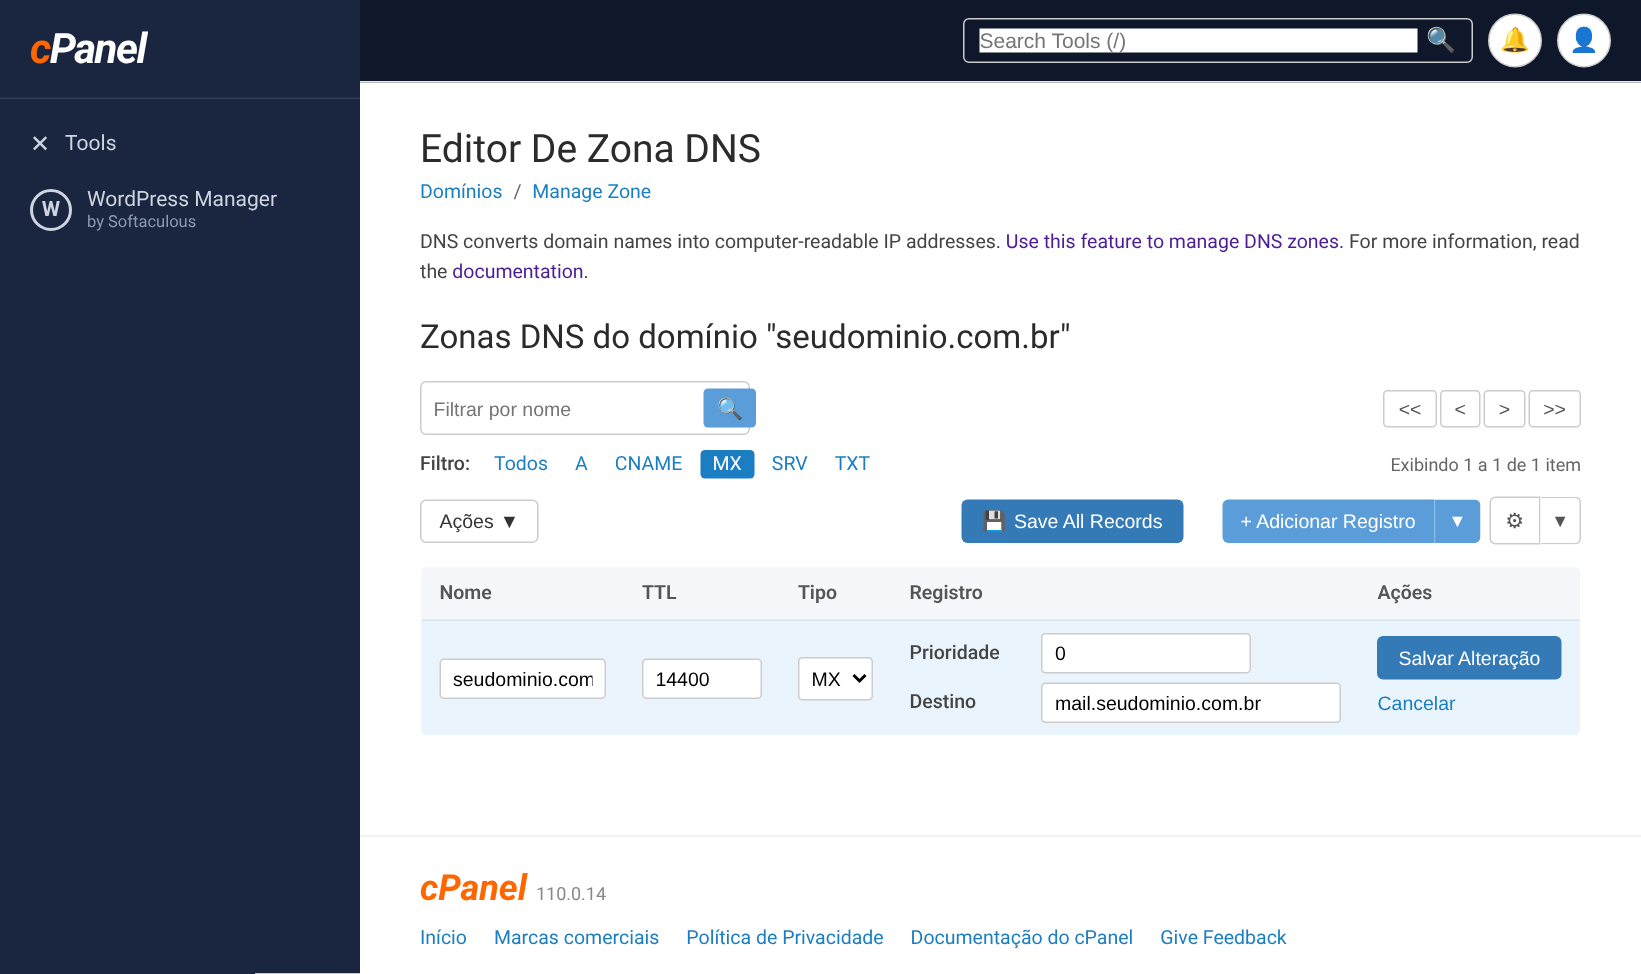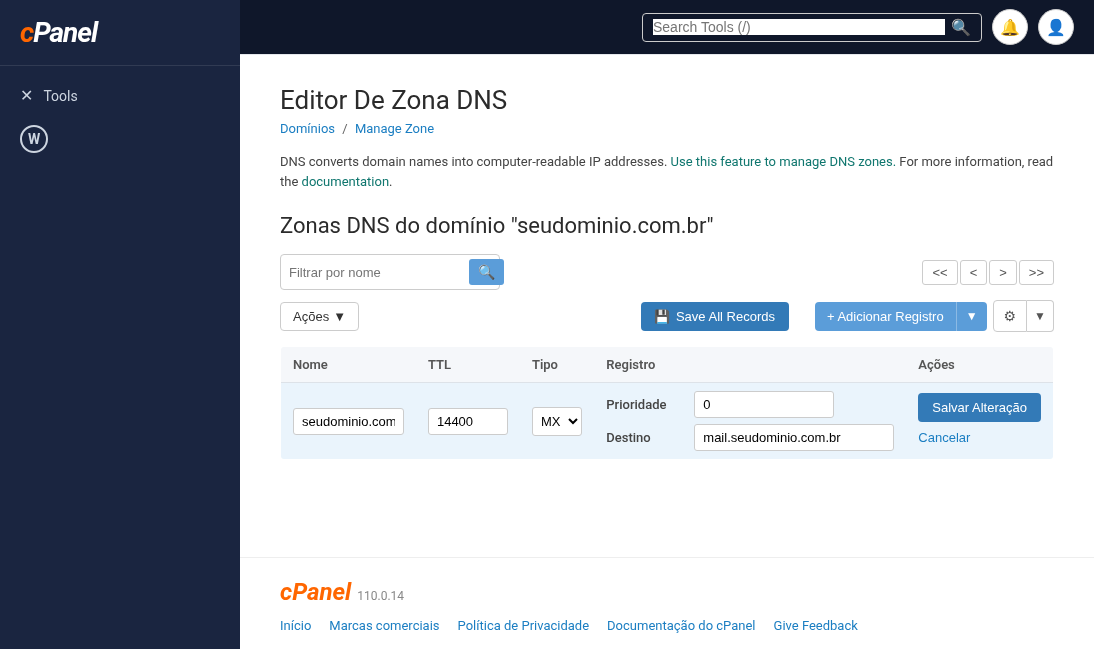--- a/index.html
+++ b/index.html
@@ -123,21 +123,21 @@
     }
     .breadcrumb span { color: #666; margin: 0 4px; }
     .breadcrumb a { color: #1b7ec2; text-decoration: none; }
 
     .info-text {
       font-size: 13px;
       color: #444;
       line-height: 1.5;
       margin-bottom: 22px;
     }
-    .info-text a { color: #0f766e; text-decoration: none; }
+    .info-text a { color: #4c1d95; text-decoration: none; }
 
     .zone-title {
       font-size: 22px;
       font-weight: 400;
       color: #2b2b2b;
       margin-bottom: 16px;
     }
 
     
     .filter-row {
@@ -298,20 +298,24 @@
   </div>
   <nav class="sidebar-nav">
     <div class="sidebar-item">
       <span class="icon">✕</span>
       <span>Tools</span>
     </div>
     <div class="sidebar-wp">
       <div class="wp-icon-circle">
         <span>W</span>
       </div>
+      <div>
+        <div class="wp-label">WordPress Manager</div>
+        <div class="wp-sub">by Softaculous</div>
+      </div>
     </div>
   </nav>
 </div>
 
 <div class="main">
 
   <div class="topbar">
     <div class="search-wrapper">
       <input type="text" placeholder="Search Tools (/)" style="">
       <button class="search-icon-btn">🔍</button>
@@ -351,20 +355,32 @@
         </div>
       </div>
       <div class="pagination-right">
         <button class="page-btn">&lt;&lt;</button>
         <button class="page-btn">&lt;</button>
         <button class="page-btn">&gt;</button>
         <button class="page-btn">&gt;&gt;</button>
       </div>
     </div>
 
+    <div class="filter-type-row">
+      <div class="filter-types">
+        <span class="filter-label">Filtro:</span>
+        <a href="#" class="filter-tag">Todos</a>
+        <a href="#" class="filter-tag">A</a>
+        <a href="#" class="filter-tag">CNAME</a>
+        <a href="#" class="filter-tag active">MX</a>
+        <a href="#" class="filter-tag">SRV</a>
+        <a href="#" class="filter-tag">TXT</a>
+      </div>
+      <span class="exibindo-text">Exibindo 1 a 1 de 1 item</span>
+    </div>
 
     <div class="actions-bar">
       <div class="actions-left">
         <button class="btn-acoes">
           <span>Ações</span>
           <span>▼</span>
         </button>
       </div>
       <div class="actions-right">
         <button class="btn-save-all">

